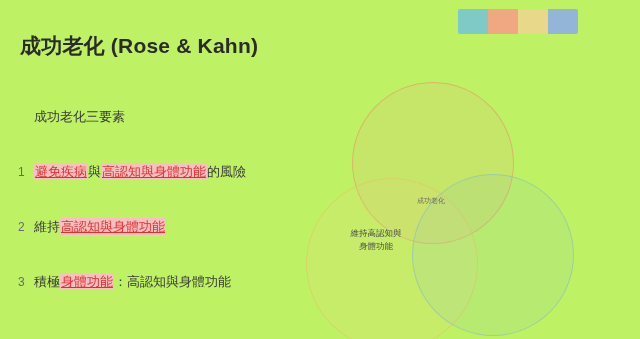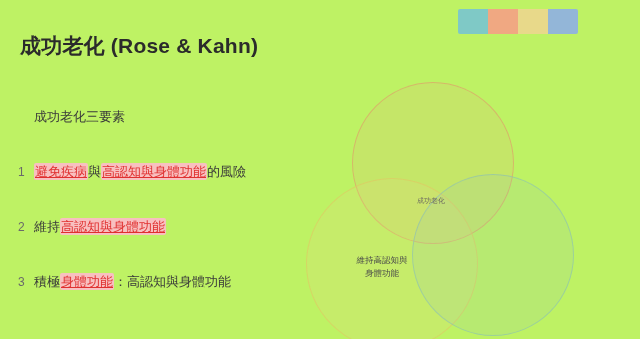--- a/index.html
+++ b/index.html
@@ -140,24 +140,23 @@
     color: #4a4a4a;
     line-height: 13px;
     white-space: nowrap;
   }
   #label-top {
     left: 73px;
     top: 33px;
     width: 125px;
   }
   #label-left {
-    left: 16px;
+    left: 10px;
     top: 157px;
     width: 132px;
-    margin-top: 27px;
   }
   #label-right {
     left: 142px;
     top: 148px;
     width: 132px;
   }
   #label-center {
     left: 96px;
     top: 126px;
     width: 70px;

